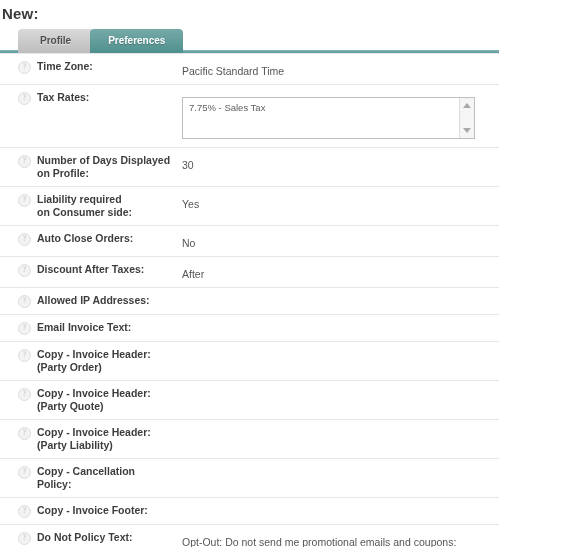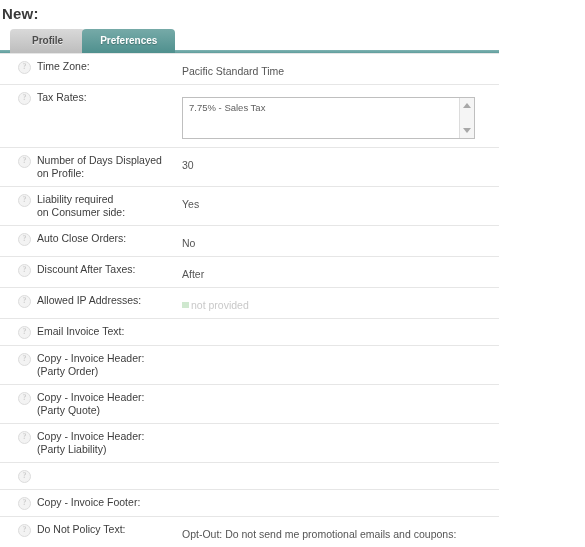--- a/index.html
+++ b/index.html
@@ -29,21 +29,21 @@
     padding: 4px 0 0 2px;
     letter-spacing: 0.2px;
     line-height: 20px;
   }
 
   
   .tabbar {
     position: relative;
     height: 24px;
     margin-top: 5px;
-    padding-left: 10px;
+    padding-left: 18px;
     box-sizing: border-box;
   }
   .tabbar::after {
     content: "";
     position: absolute;
     left: 0;
     right: 0;
     bottom: 0;
     height: 3px;
     background: #5f9ea0;
@@ -103,21 +103,21 @@
     flex: 1 1 auto;
     box-sizing: border-box;
     padding: 10px 12px 6px 4px;
     font-size: 10.5px;
     color: #555;
     line-height: 14px;
     min-width: 0;
   }
   .label-text {
     font-size: 10.5px;
-    font-weight: normal;
+    font-weight: bold;
     color: #3d3d3d;
     line-height: 13px;
     white-space: pre-line;
   }
 
   
   .help-icon {
     flex: 0 0 auto;
     width: 11px;
     height: 11px;
@@ -257,21 +257,20 @@
           <span class="help-icon">?</span>
           <span class="label-text">Discount After Taxes:</span>
         </div>
         <div class="cell-value"><span>After</span></div>
       </div>
       <div class="row">
         <div class="cell-label">
           <span class="help-icon">?</span>
           <span class="label-text">Allowed IP Addresses:</span>
         </div>
-        <div class="cell-value"><span class="value-empty">not provided</span></div>
       </div>
       <div class="row">
         <div class="cell-label">
           <span class="help-icon">?</span>
           <span class="label-text">Email Invoice Text:</span>
         </div>
         <div class="cell-value"><span></span></div>
       </div>
       <div class="row">
         <div class="cell-label">
@@ -293,20 +292,21 @@
         <div class="cell-label">
           <span class="help-icon">?</span>
           <span class="label-text">Copy - Invoice Header:
 (Party Liability)</span>
         </div>
         <div class="cell-value"><span></span></div>
       </div>
       <div class="row">
         <div class="cell-label">
           <span class="help-icon">?</span>
+          <span class="label-text">Copy - Cancellation Policy:</span>
         </div>
         <div class="cell-value"><span></span></div>
       </div>
       <div class="row">
         <div class="cell-label">
           <span class="help-icon">?</span>
           <span class="label-text">Copy - Invoice Footer:</span>
         </div>
         <div class="cell-value"><span></span></div>
       </div>

